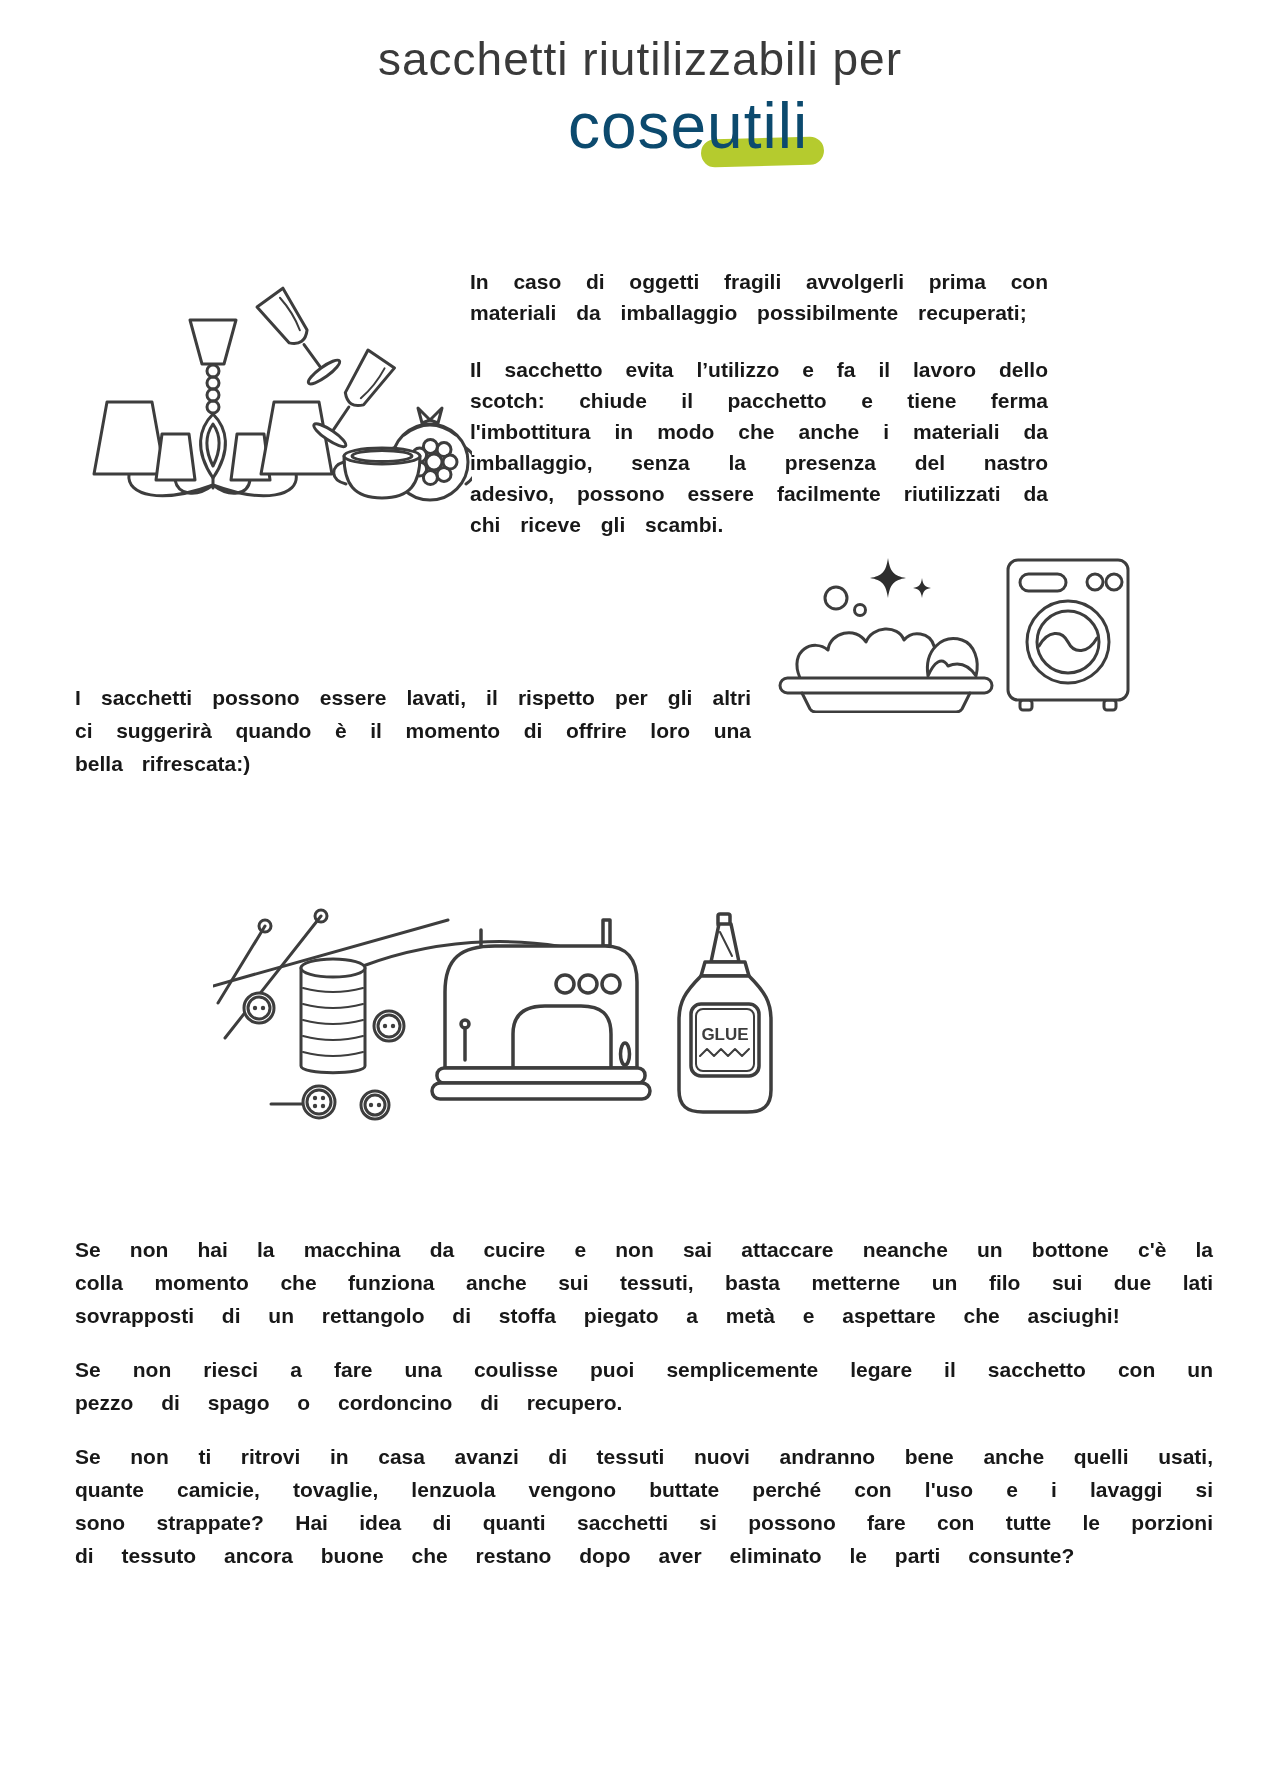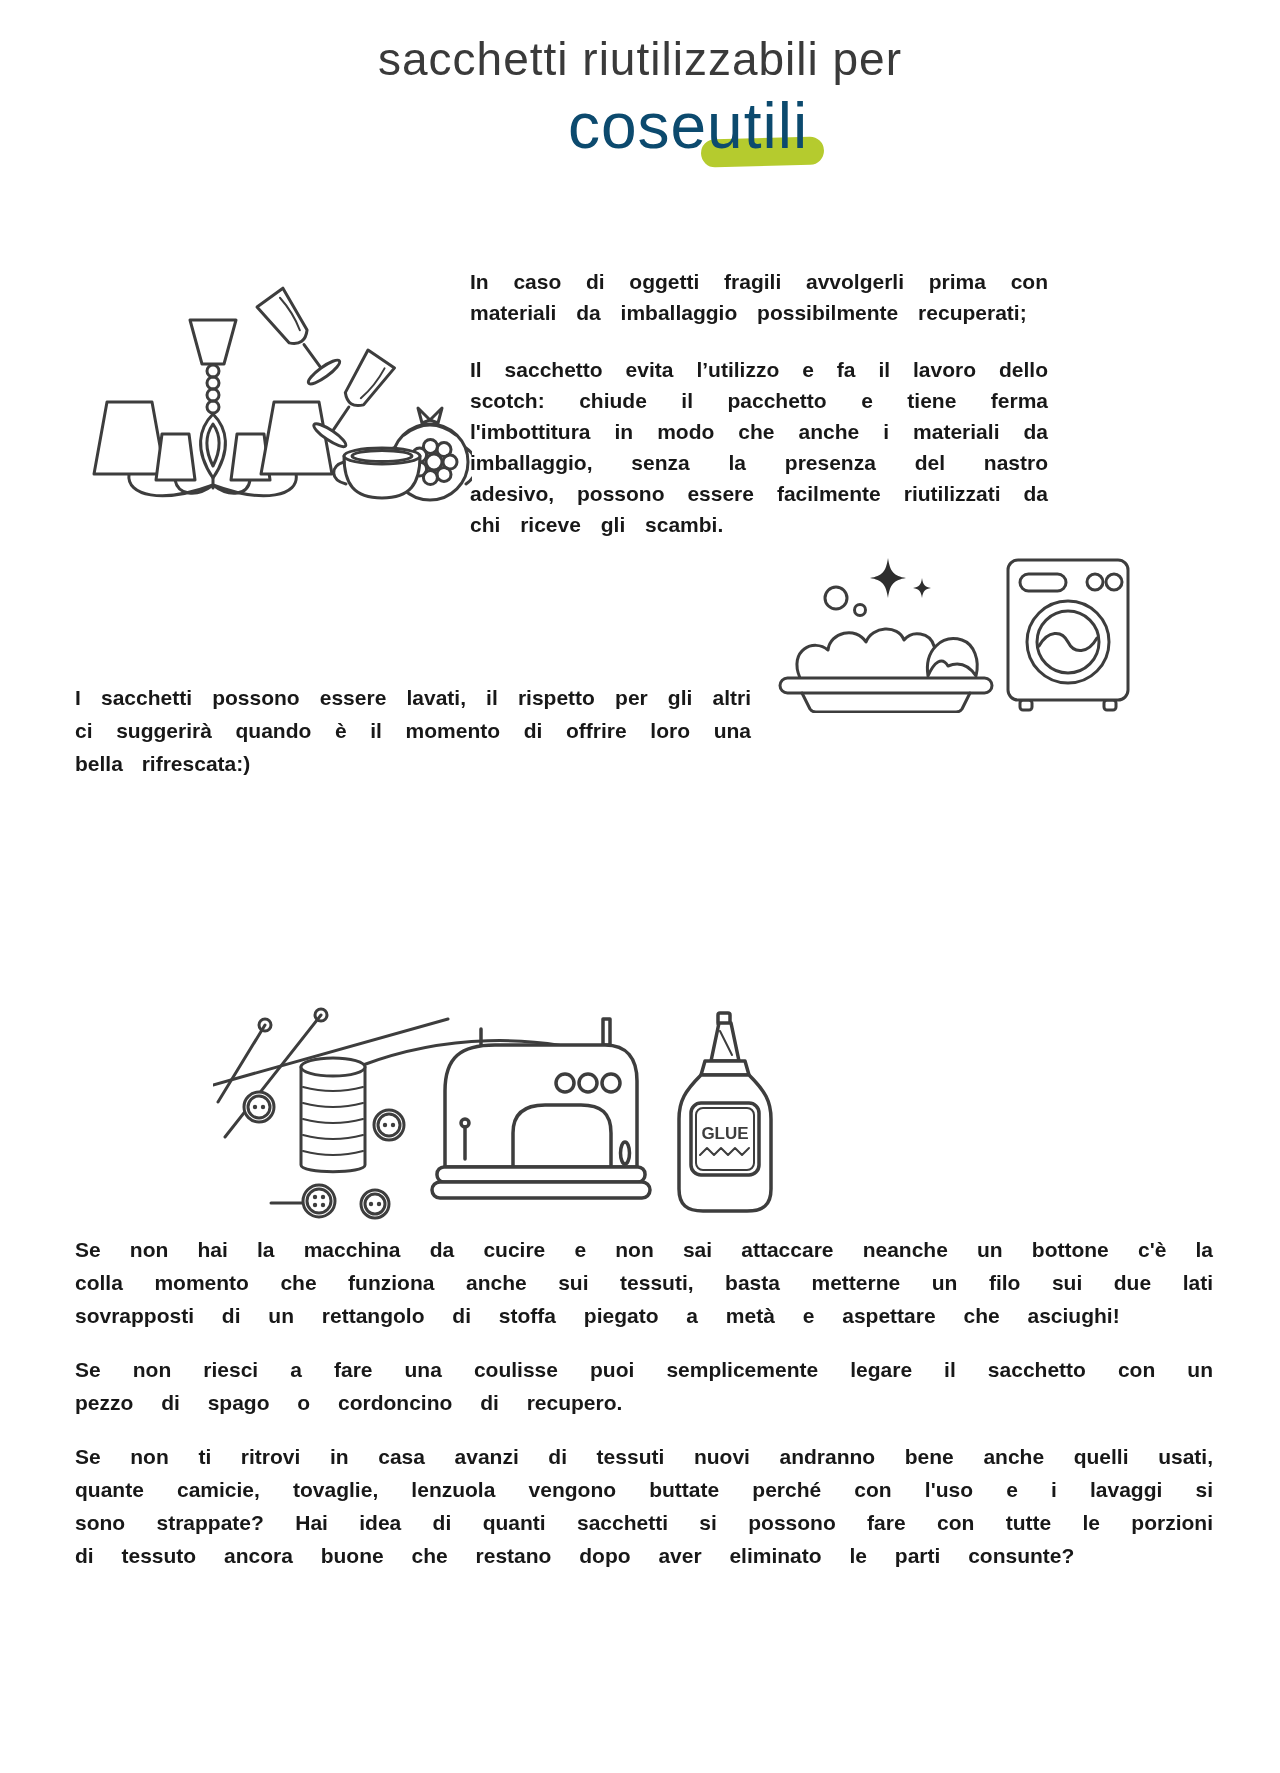--- a/index.html
+++ b/index.html
@@ -155,21 +155,21 @@
         <path d="M269,108 C278,92 292,92 298,104 C304,116 318,116 327,100"></path>
       </g>
     </svg>
   </div>
 
   <div class="mono wash-text">
     <p>I sacchetti possono essere lavati, il rispetto per gli altri ci suggerirà quando è il momento di offrire loro una bella rifrescata:)</p>
   </div>
 
 
-  <div class="illus" style="left:213px;top:1007px;">
+  <div class="illus" style="left:213px;top:908px;">
     <svg width="580" height="215" viewBox="0 0 580 215" stroke="#3d3d3d" stroke-width="3" fill="none" stroke-linecap="round" stroke-linejoin="round">
       <g>
         <line x1="0" y1="78" x2="235" y2="12"></line>
         <circle cx="52" cy="18" r="6" fill="#fff"></circle>
         <line x1="52" y1="18" x2="5" y2="95"></line>
         <circle cx="108" cy="8" r="6" fill="#fff"></circle>
         <line x1="108" y1="8" x2="12" y2="130"></line>
       </g>
       <g>
         <path d="M150,58 C230,28 320,26 398,50 C406,54 404,62 394,58 C370,48 340,44 312,50"></path>

